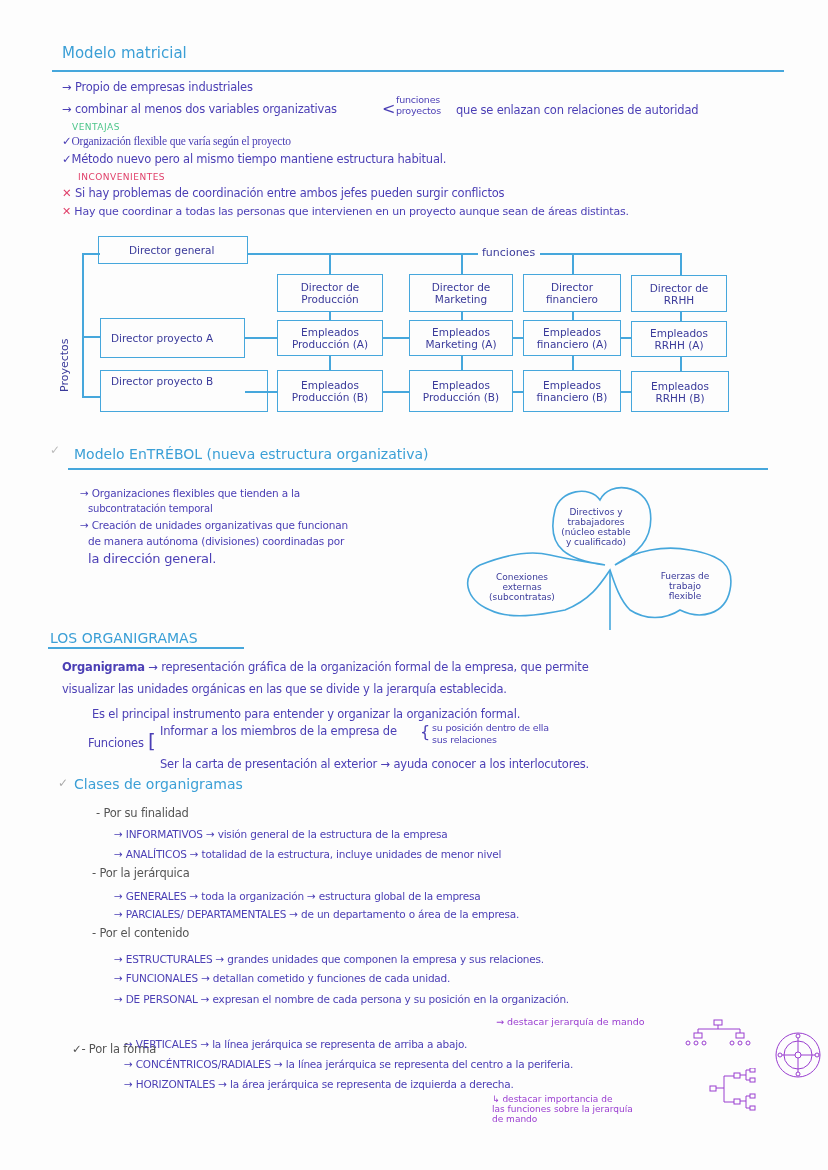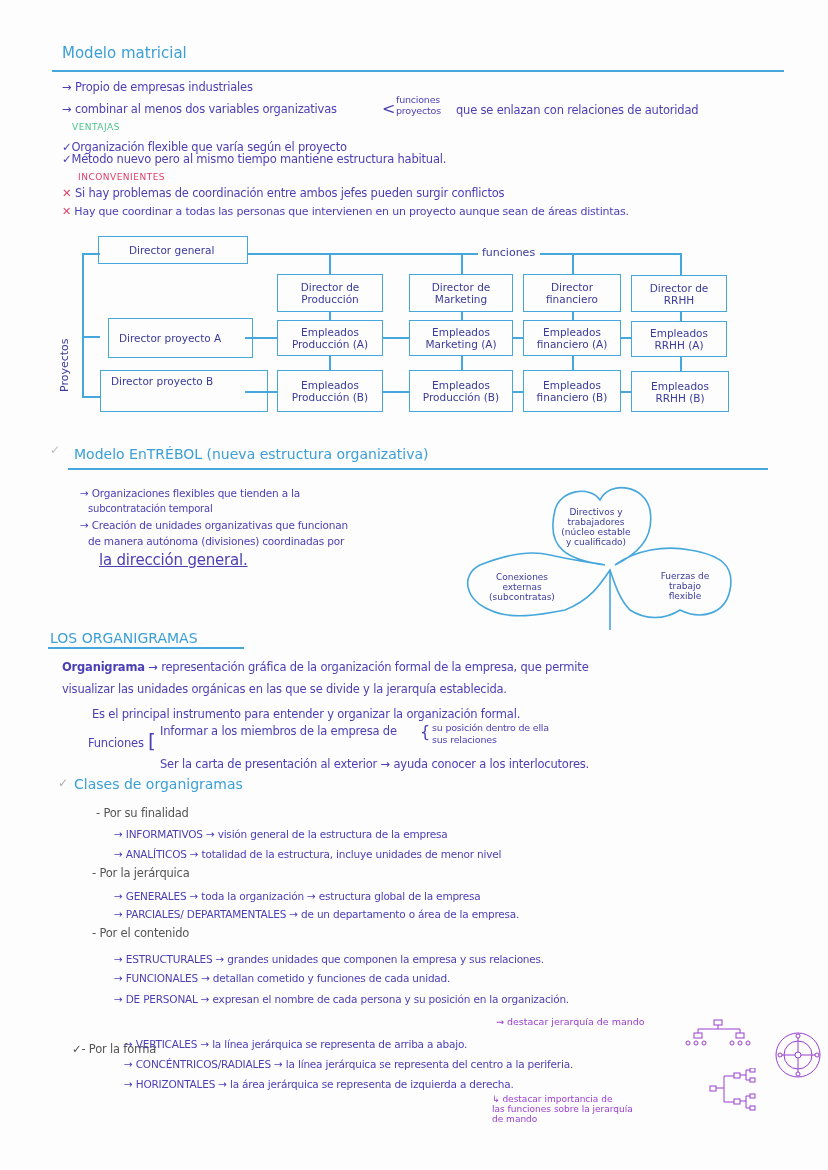--- a/index.html
+++ b/index.html
@@ -30,21 +30,21 @@
 <div class="abs hw" style="left:62px;top:80px;">→ Propio de empresas industriales</div>
 <div class="abs hw" style="left:62px;top:102px;">→ combinar al menos dos variables organizativas</div>
 <div class="abs hw" style="left:382px;top:99px;font-size:16px;">&lt;</div>
 <div class="abs hw small" style="left:396px;top:94px;line-height:11px;">
   <div>funciones</div>
   <div>proyectos</div>
 </div>
 <div class="abs hw" style="left:456px;top:103px;">que se enlazan con relaciones de autoridad</div>
 
 <div class="abs green" style="left:72px;top:122px;">VENTAJAS</div>
-<div class="abs hw" style="left:62px;top:140px;"><span class="check">✓</span><span>Organización flexible que varía según el proyecto</span></div>
+<div class="abs hw" style="left:62px;top:134px;font-family:Liberation Serif, serif;"><span class="check">✓</span><span>Organización flexible que varía según el proyecto</span></div>
 <div class="abs hw" style="left:62px;top:152px;"><span class="check">✓</span><span>Método nuevo pero al mismo tiempo mantiene estructura habitual.</span></div>
 
 <div class="abs red" style="left:78px;top:172px;">INCONVENIENTES</div>
 <div class="abs hw" style="left:62px;top:186px;"><span class="xmark">✕ </span><span>Si hay problemas de coordinación entre ambos jefes pueden surgir conflictos</span></div>
 <div class="abs hw" style="left:62px;top:205px;font-size:11px;"><span class="xmark">✕ </span><span>Hay que coordinar a todas las personas que intervienen en un proyecto aunque sean de áreas distintas.</span></div>
 
 <div>
   <div class="line" style="left:82px;top:253px;width:2px;height:145px;"></div>
   <div class="line" style="left:82px;top:253px;width:18px;height:2px;"></div>
   <div class="line" style="left:82px;top:336px;width:18px;height:2px;"></div>
@@ -53,21 +53,21 @@
 
   <div class="box" style="left:98px;top:236px;width:150px;height:28px;justify-content:flex-start;padding-left:30px;">Director general</div>
   <div class="line" style="left:248px;top:253px;width:230px;height:2px;"></div>
   <div class="abs" style="left:482px;top:246px;font-size:11px;color:#3a3a9a;">funciones</div>
   <div class="line" style="left:540px;top:253px;width:142px;height:2px;"></div>
   <div class="line" style="left:329px;top:253px;width:2px;height:22px;"></div>
   <div class="line" style="left:461px;top:253px;width:2px;height:22px;"></div>
   <div class="line" style="left:572px;top:253px;width:2px;height:22px;"></div>
   <div class="line" style="left:680px;top:253px;width:2px;height:22px;"></div>
 
-  <div class="box" style="left:100px;top:318px;width:145px;height:40px;justify-content:flex-start;padding-left:10px;margin-left:8px;">Director proyecto A</div>
+  <div class="box" style="left:100px;top:318px;width:145px;height:40px;justify-content:flex-start;padding-left:10px;">Director proyecto A</div>
   <div class="box" style="left:100px;top:370px;width:168px;height:42px;justify-content:flex-start;align-items:flex-start;padding:4px 0 0 10px;">Director proyecto B</div>
   <div class="line" style="left:245px;top:337px;width:32px;height:2px;"></div>
   <div class="line" style="left:245px;top:391px;width:32px;height:2px;"></div>
 
   <div class="box" style="left:277px;top:274px;width:106px;height:38px;">Director de
 Producción</div>
   <div class="line" style="left:329px;top:312px;width:2px;height:8px;"></div>
   <div class="box" style="left:277px;top:320px;width:106px;height:36px;">Empleados
 Producción (A)</div>
   <div class="line" style="left:329px;top:356px;width:2px;height:14px;"></div>
@@ -109,21 +109,21 @@
 </div>
 
 <div class="abs" style="left:50px;top:443px;color:#bbb;font-size:12px;">✓</div>
 <div class="abs title" style="left:74px;top:446px;font-size:14px;">Modelo EnTRÉBOL (nueva estructura organizativa)</div>
 <div class="rule" style="left:68px;top:468px;width:700px;"></div>
 
 <div class="abs hw" style="left:80px;top:487px;font-size:10.5px;">→ Organizaciones flexibles que tienden a la</div>
 <div class="abs hw" style="left:88px;top:503px;font-size:10px;">subcontratación temporal</div>
 <div class="abs hw" style="left:80px;top:519px;font-size:10.5px;">→ Creación de unidades organizativas que funcionan</div>
 <div class="abs hw" style="left:88px;top:535px;font-size:10.5px;">de manera autónoma (divisiones) coordinadas por</div>
-<div class="abs hw" style="left:99px;top:551px;font-size:15px;text-decoration:underline;">la dirección general.</div>
+<div class="abs hw" style="left:88px;top:551px;font-size:13px;">la dirección general.</div>
 
 <svg class="abs" style="left:450px;top:470px;" width="300" height="170">
   <path d="M155 95 C120 90 95 80 105 40 C110 20 140 15 150 30 C160 10 195 15 200 40 C205 70 185 85 165 95
            C185 80 215 75 240 80 C270 85 285 95 280 120 C275 145 250 150 230 140 C215 150 195 150 180 140 C170 130 165 115 160 100
            C150 115 140 130 115 140 C90 145 60 150 40 140 C15 130 10 105 30 95 C55 85 80 80 100 85 C120 90 140 92 155 95 Z" fill="none" stroke="#46a7dc" stroke-width="1.6"></path>
   <path d="M160 100 L160 160" stroke="#46a7dc" stroke-width="1.6" fill="none"></path>
 </svg>
 <div class="abs" style="left:553px;top:507px;font-size:9px;line-height:10px;color:#3a3a9a;text-align:center;white-space:pre-line;width:86px;">Directivos y
 trabajadores
 (núcleo estable

